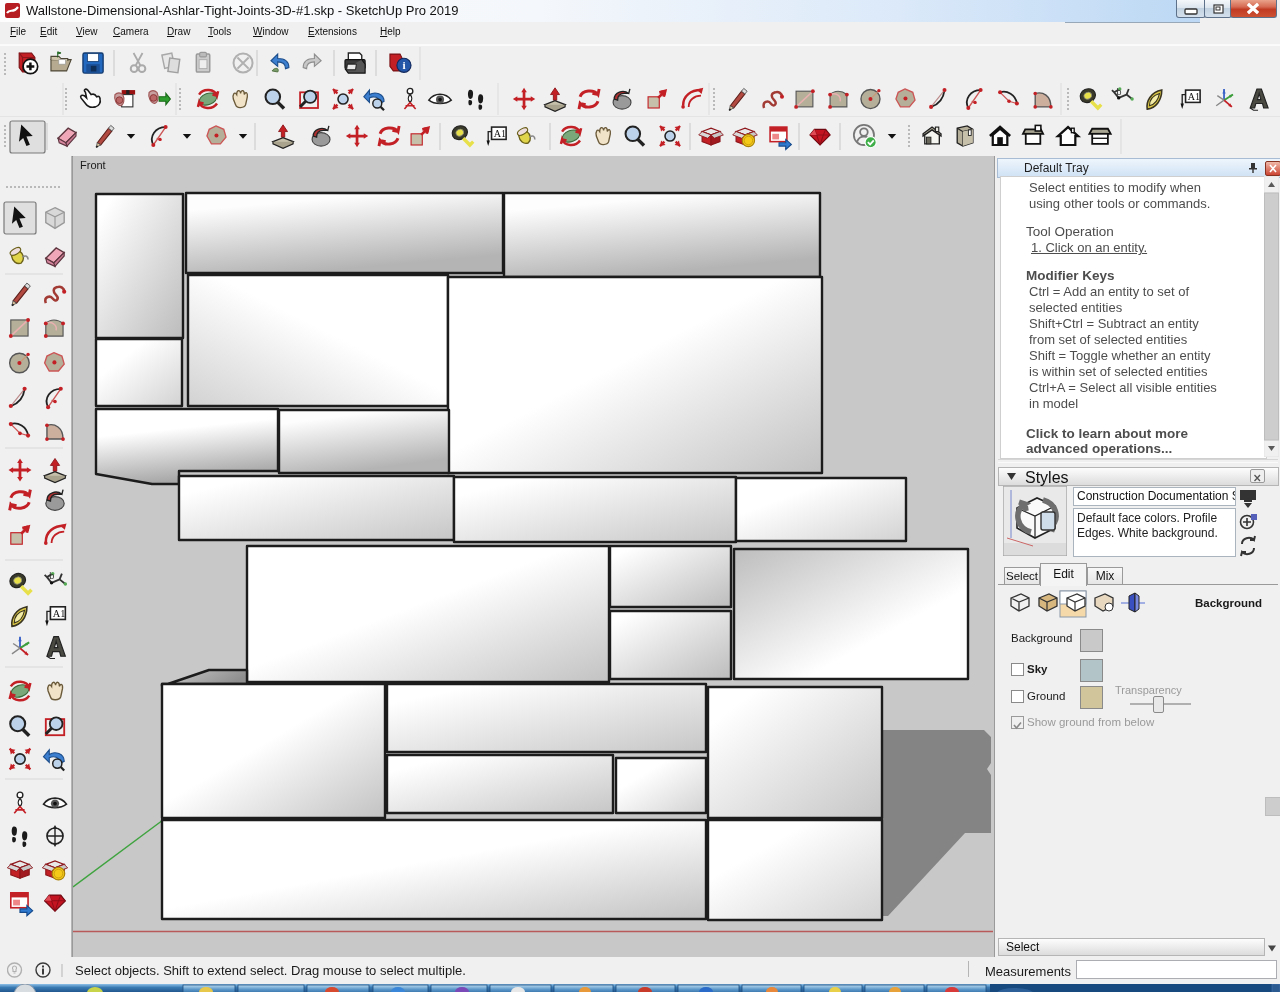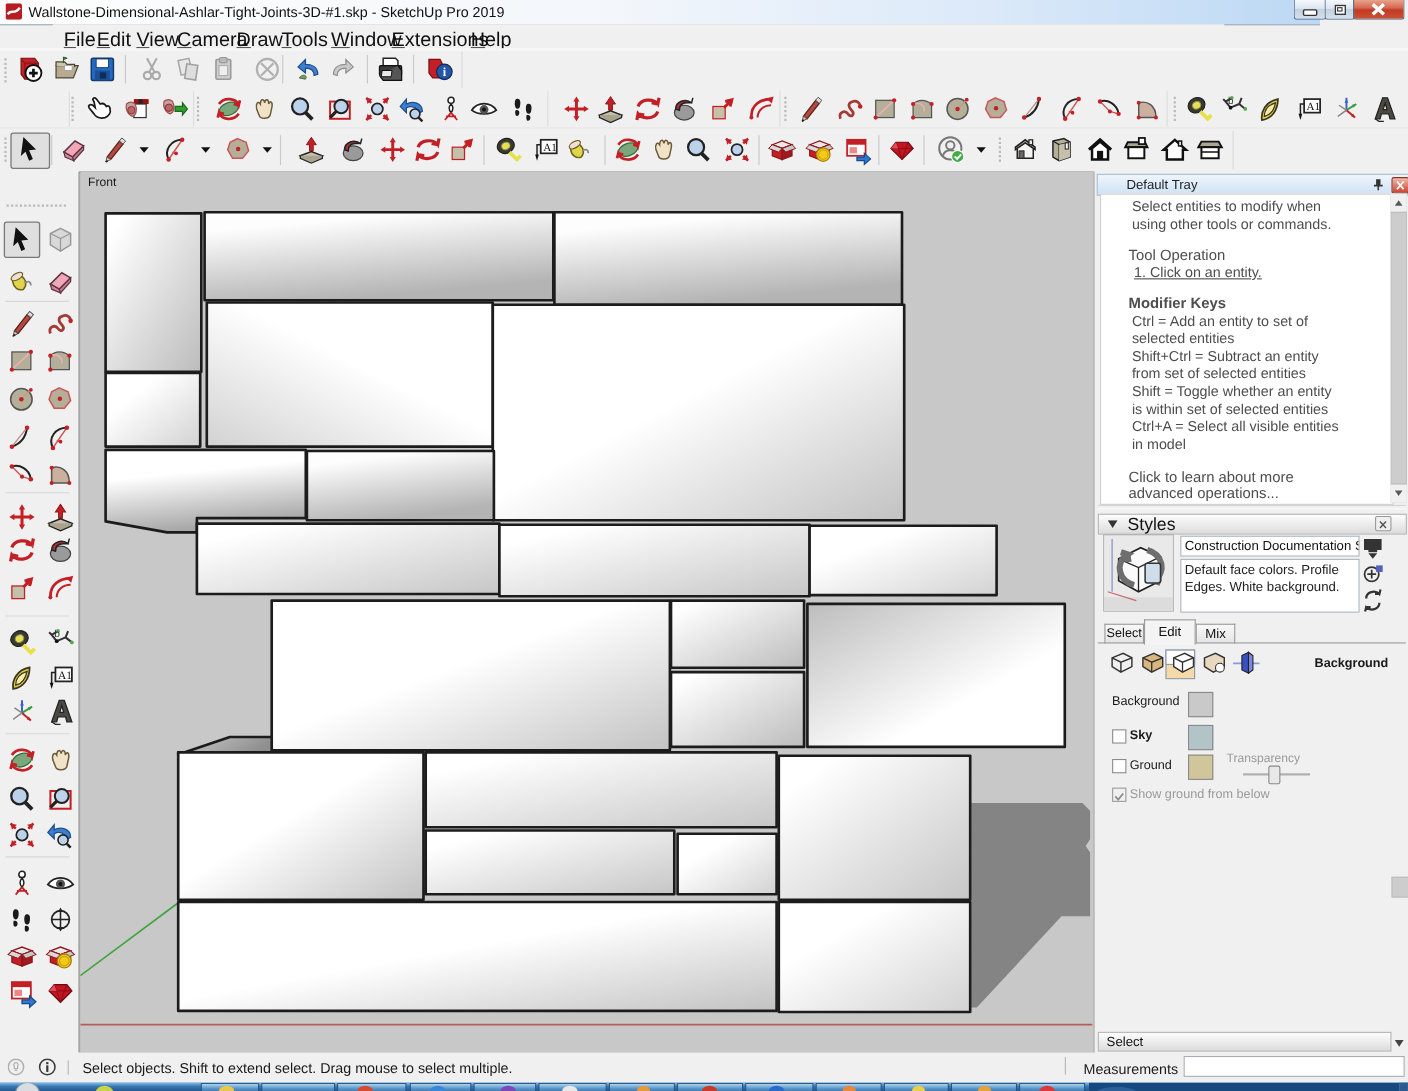--- a/index.html
+++ b/index.html
@@ -10,21 +10,21 @@
     border-bottom:1px solid #98a8b8;}
   #titleicon{left:5px;top:3px;width:15px;height:15px;}
   #titletext{left:26px;top:3px;font-size:13px;color:#111;}
   .winbtn{top:0;height:17px;border:1px solid #5e718a;border-top:none;}
   #btnmin{left:1176px;width:28px;border-radius:0 0 3px 3px;
     background:linear-gradient(180deg,#f4f8fb 0%,#dce5ee 45%,#c3d2e1 50%,#d4e0ec 100%);}
   #btnmax{left:1204px;width:26px;border-radius:0 0 3px 3px;
     background:linear-gradient(180deg,#f4f8fb 0%,#dce5ee 45%,#c3d2e1 50%,#d4e0ec 100%);}
   #btncls{left:1230px;width:45px;border-radius:0 0 3px 3px;
     background:linear-gradient(180deg,#e9a28b 0%,#d66a53 40%,#c13b23 55%,#cd5133 100%);}
-  #menubar{left:0;top:22px;width:1065px;height:22px;background:#f0f0f0;font-size:18px;color:#101010;margin-left:48px;}
+  #menubar{left:0;top:22px;width:1065px;height:22px;background:#f0f0f0;font-size:10px;color:#101010;}
   .mi{position:absolute;top:4px;}
   .mi span{text-decoration:underline;}
   .tbrow{left:0;width:1280px;background:#f0f0f0;}
   #tb1{top:44px;height:37px;border-top:1px solid #fafafa;}
   #tb2{top:81px;height:36px;}
   #tb3{top:117px;height:39px;}
   #palette{left:0;top:156px;width:72px;height:801px;background:#f0f0f0;}
   #canvas{left:72px;top:156px;width:922px;height:801px;background:#c8c8c8;border-top:1px solid #808080;border-left:1px solid #9a9a9a;box-sizing:border-box;}
   #tray{left:994px;top:156px;width:286px;height:801px;background:#f0f0f0;border-left:1px solid #9a9a9a;box-sizing:border-box;}
   #statusbar{left:0;top:957px;width:1280px;height:27px;background:#f0f0f0;}
@@ -642,21 +642,21 @@
  <svg width="14" height="13">
           <path d="M4 3 L10 10 M10 3 L4 10" stroke="#fff" stroke-width="1.6"></path>
         </svg></div>
     </div>
 <div class="abs" style="left:5px;top:20px;width:265px;height:281px;background:#ffffff;border:1px solid #cfcfcf;"></div>
 <div class="abs" style="left:34px;top:24px;font-size:13px;color:#4d4d4d;line-height:16px;">Select entities to modify when<br>using other tools or commands.</div>
 <div class="abs" style="left:31px;top:68px;font-size:13.5px;color:#4d4d4d;font-weight:normal;">Tool Operation</div>
 <div class="abs" style="left:36px;top:84px;font-size:13px;color:#4d4d4d;line-height:16px;text-decoration:underline;">1. Click on an entity.</div>
 <div class="abs" style="left:31px;top:112px;font-size:13.5px;color:#4d4d4d;font-weight:bold;">Modifier Keys</div>
 <div class="abs" style="left:34px;top:128px;font-size:13px;color:#4d4d4d;line-height:16px;">Ctrl = Add an entity to set of<br>selected entities<br>Shift+Ctrl = Subtract an entity<br>from set of selected entities<br>Shift = Toggle whether an entity<br>is within set of selected entities<br>Ctrl+A = Select all visible entities<br>in model</div>
-<div class="abs" style="left:31px;top:270px;font-size:13.5px;color:#4d4d4d;font-weight:normal;">Click to learn about more<br>advanced operations...</div>
+<div class="abs" style="left:31px;top:270px;font-size:13.5px;color:#4d4d4d;font-weight:bold;">Click to learn about more<br>advanced operations...</div>
 <svg class="abs" style="left:269px;top:20px" width="15" height="281">
 <rect width="15" height="281" fill="#f0f0f0"></rect>
 <rect x="0" y="0" width="15" height="17" fill="#f0f0f0" stroke="#e3e3e3"></rect>
 <path d="M7.5 6 L11 11 L4 11 Z" fill="#5a5a5a"></path>
 <rect x="0" y="264" width="15" height="17" fill="#f0f0f0" stroke="#e3e3e3"></rect>
 <path d="M7.5 275 L11 270 L4 270 Z" fill="#5a5a5a"></path>
 <rect x="0.5" y="17" width="14" height="247" fill="#cdcdcd" stroke="#bdbdbd"></rect>
 </svg>
 <div class="abs" style="left:3px;top:303px;width:280px;height:2px;border-top:1px solid #d5d5d5;border-bottom:1px solid #fafafa;"></div>
 <div class="abs" style="left:3px;top:311px;width:279px;height:17px;

